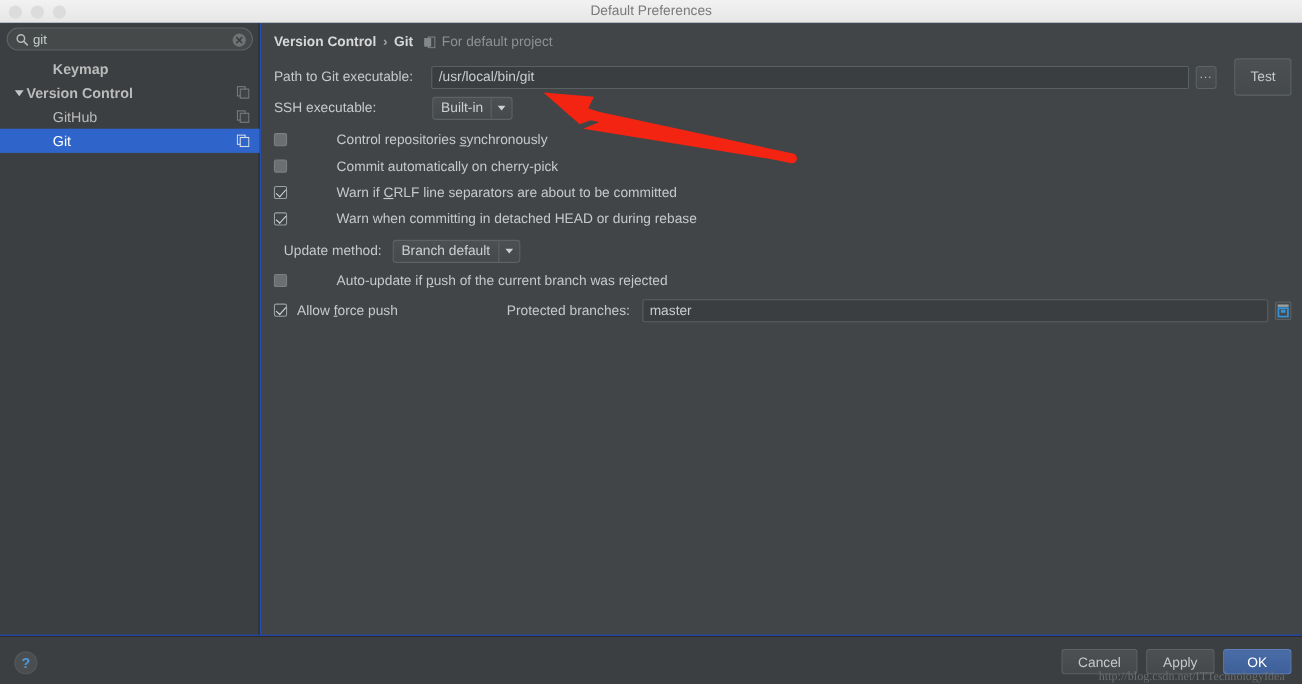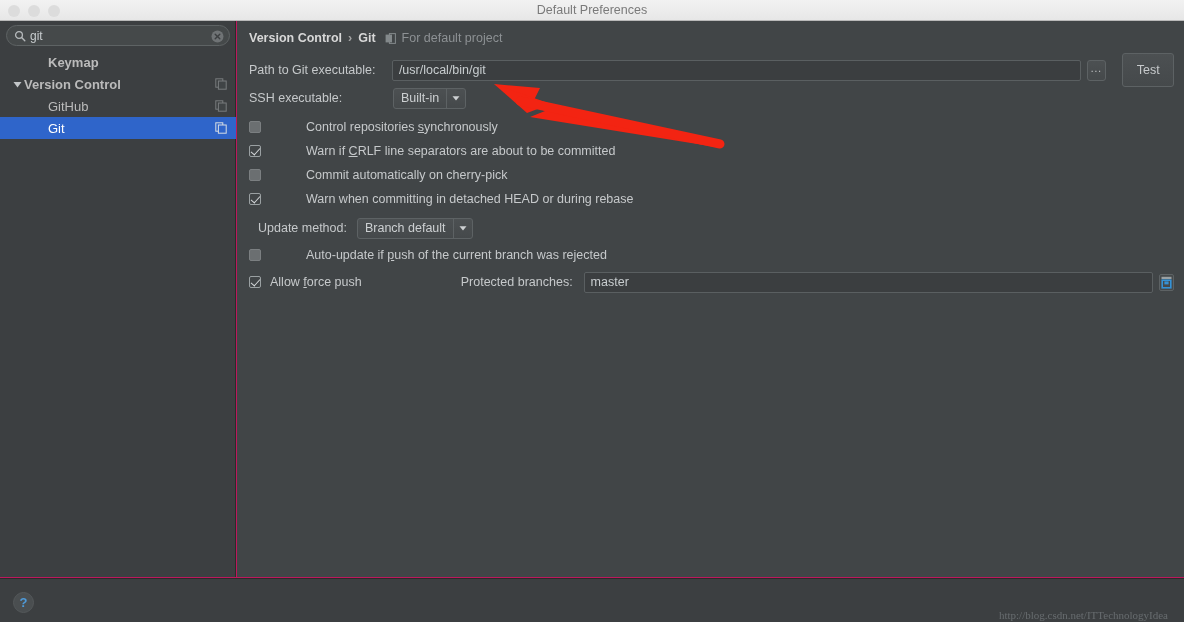--- a/index.html
+++ b/index.html
@@ -5,21 +5,21 @@
   * { box-sizing: border-box; margin: 0; padding: 0; }
   html, body {
     width: 1184px; height: 622px;
     font-family: "Liberation Sans", sans-serif;
     background: #3c3f41;
     overflow: hidden;
   }
   .window {
     position: relative;
     width: 1184px; height: 622px;
-    background: #be185d;
+    background: #1d4ed8;
   }
 
   
   .titlebar {
     position: absolute; top: 0; left: 0;
     width: 1184px; height: 21px;
     background: linear-gradient(to bottom, #f2f2f2 0%, #e7e7e7 100%);
     border-bottom: 1px solid #b9b9b9;
   }
   .traffic {
@@ -341,27 +341,27 @@
           </span>
         </div>
       </div>
 
       <div class="cbrow" style="margin-top:4px;">
         <span class="cb off"></span>
         <span class="cblabel">Control repositories <u>s</u>ynchronously</span>
       </div>
 
       <div class="cbrow" style="margin-top:4px;">
+        <span class="cb off"></span>
+        <span class="cblabel">Commit automatically on cherry-pick</span>
+      </div>
+
+      <div class="cbrow" style="margin-top:4px;">
         <span class="cb on"></span>
         <span class="cblabel">Warn if <u>C</u>RLF line separators are about to be committed</span>
-      </div>
-
-      <div class="cbrow" style="margin-top:4px;">
-        <span class="cb off"></span>
-        <span class="cblabel">Commit automatically on cherry-pick</span>
       </div>
 
       <div class="cbrow" style="margin-top:4px;">
         <span class="cb on"></span>
         <span class="cblabel">Warn when committing in detached HEAD or during rebase</span>
       </div>
 
       <div class="row" style="height:30px;margin-top:4px;">
         <span class="flabel" style="margin-left:9px;">Update method:</span>
         <div class="combo" style="margin-left:10px;">
@@ -393,20 +393,25 @@
             <rect x="4.4" y="5.4" width="4.2" height="3" fill="#3592d6"></rect>
           </svg>
         </div>
       </div>
 
     </div>
   </div>
 
   <div class="footer">
     <div class="help-btn">?</div>
+    <div class="footer-btns">
+      <div class="btn">Cancel</div>
+      <div class="btn">Apply</div>
+      <div class="btn primary">OK</div>
+    </div>
     <div class="watermark">http://blog.csdn.net/ITTechnologyIdea</div>
   </div>
 
   <svg class="arrow" width="1184" height="622" viewBox="0 0 1184 622">
     <path d="M 494 84 L 545 111 L 530 117 L 722 148 L 718 140 L 534 100 L 540 88 Z" fill="#f32412"></path>
     <polygon points="494,84 551,104 527,113" fill="#f32412"></polygon>
     <line x1="520" y1="101" x2="720" y2="144" stroke="#f32412" stroke-width="9" stroke-linecap="round"></line>
   </svg>
 
 </div>

